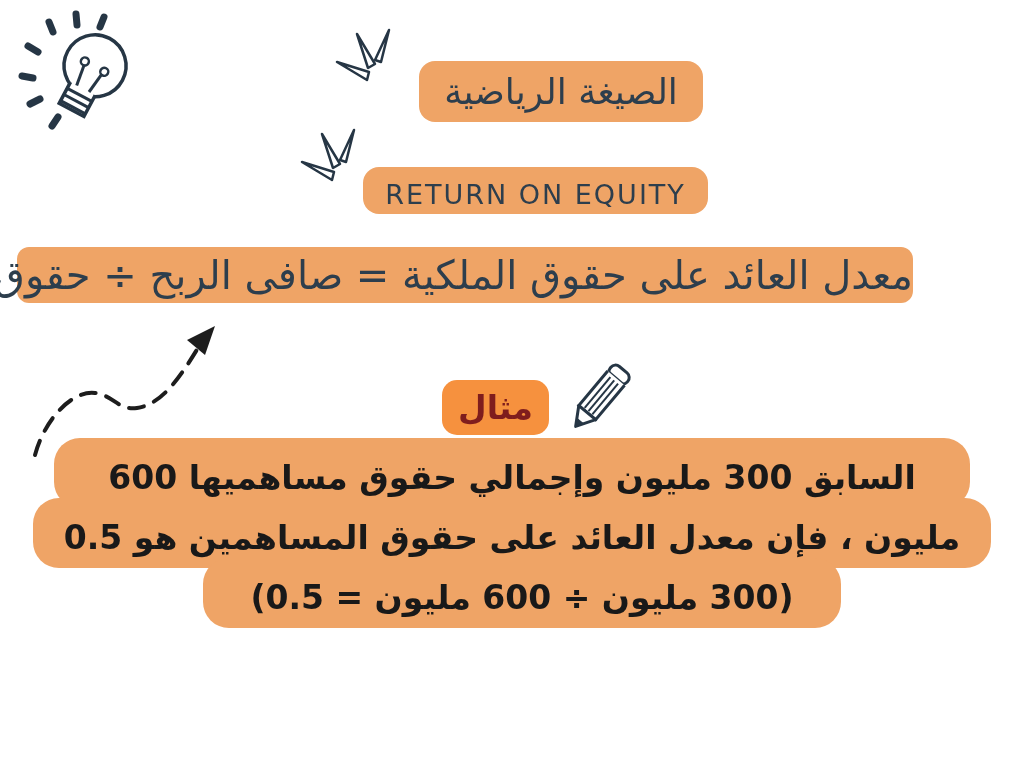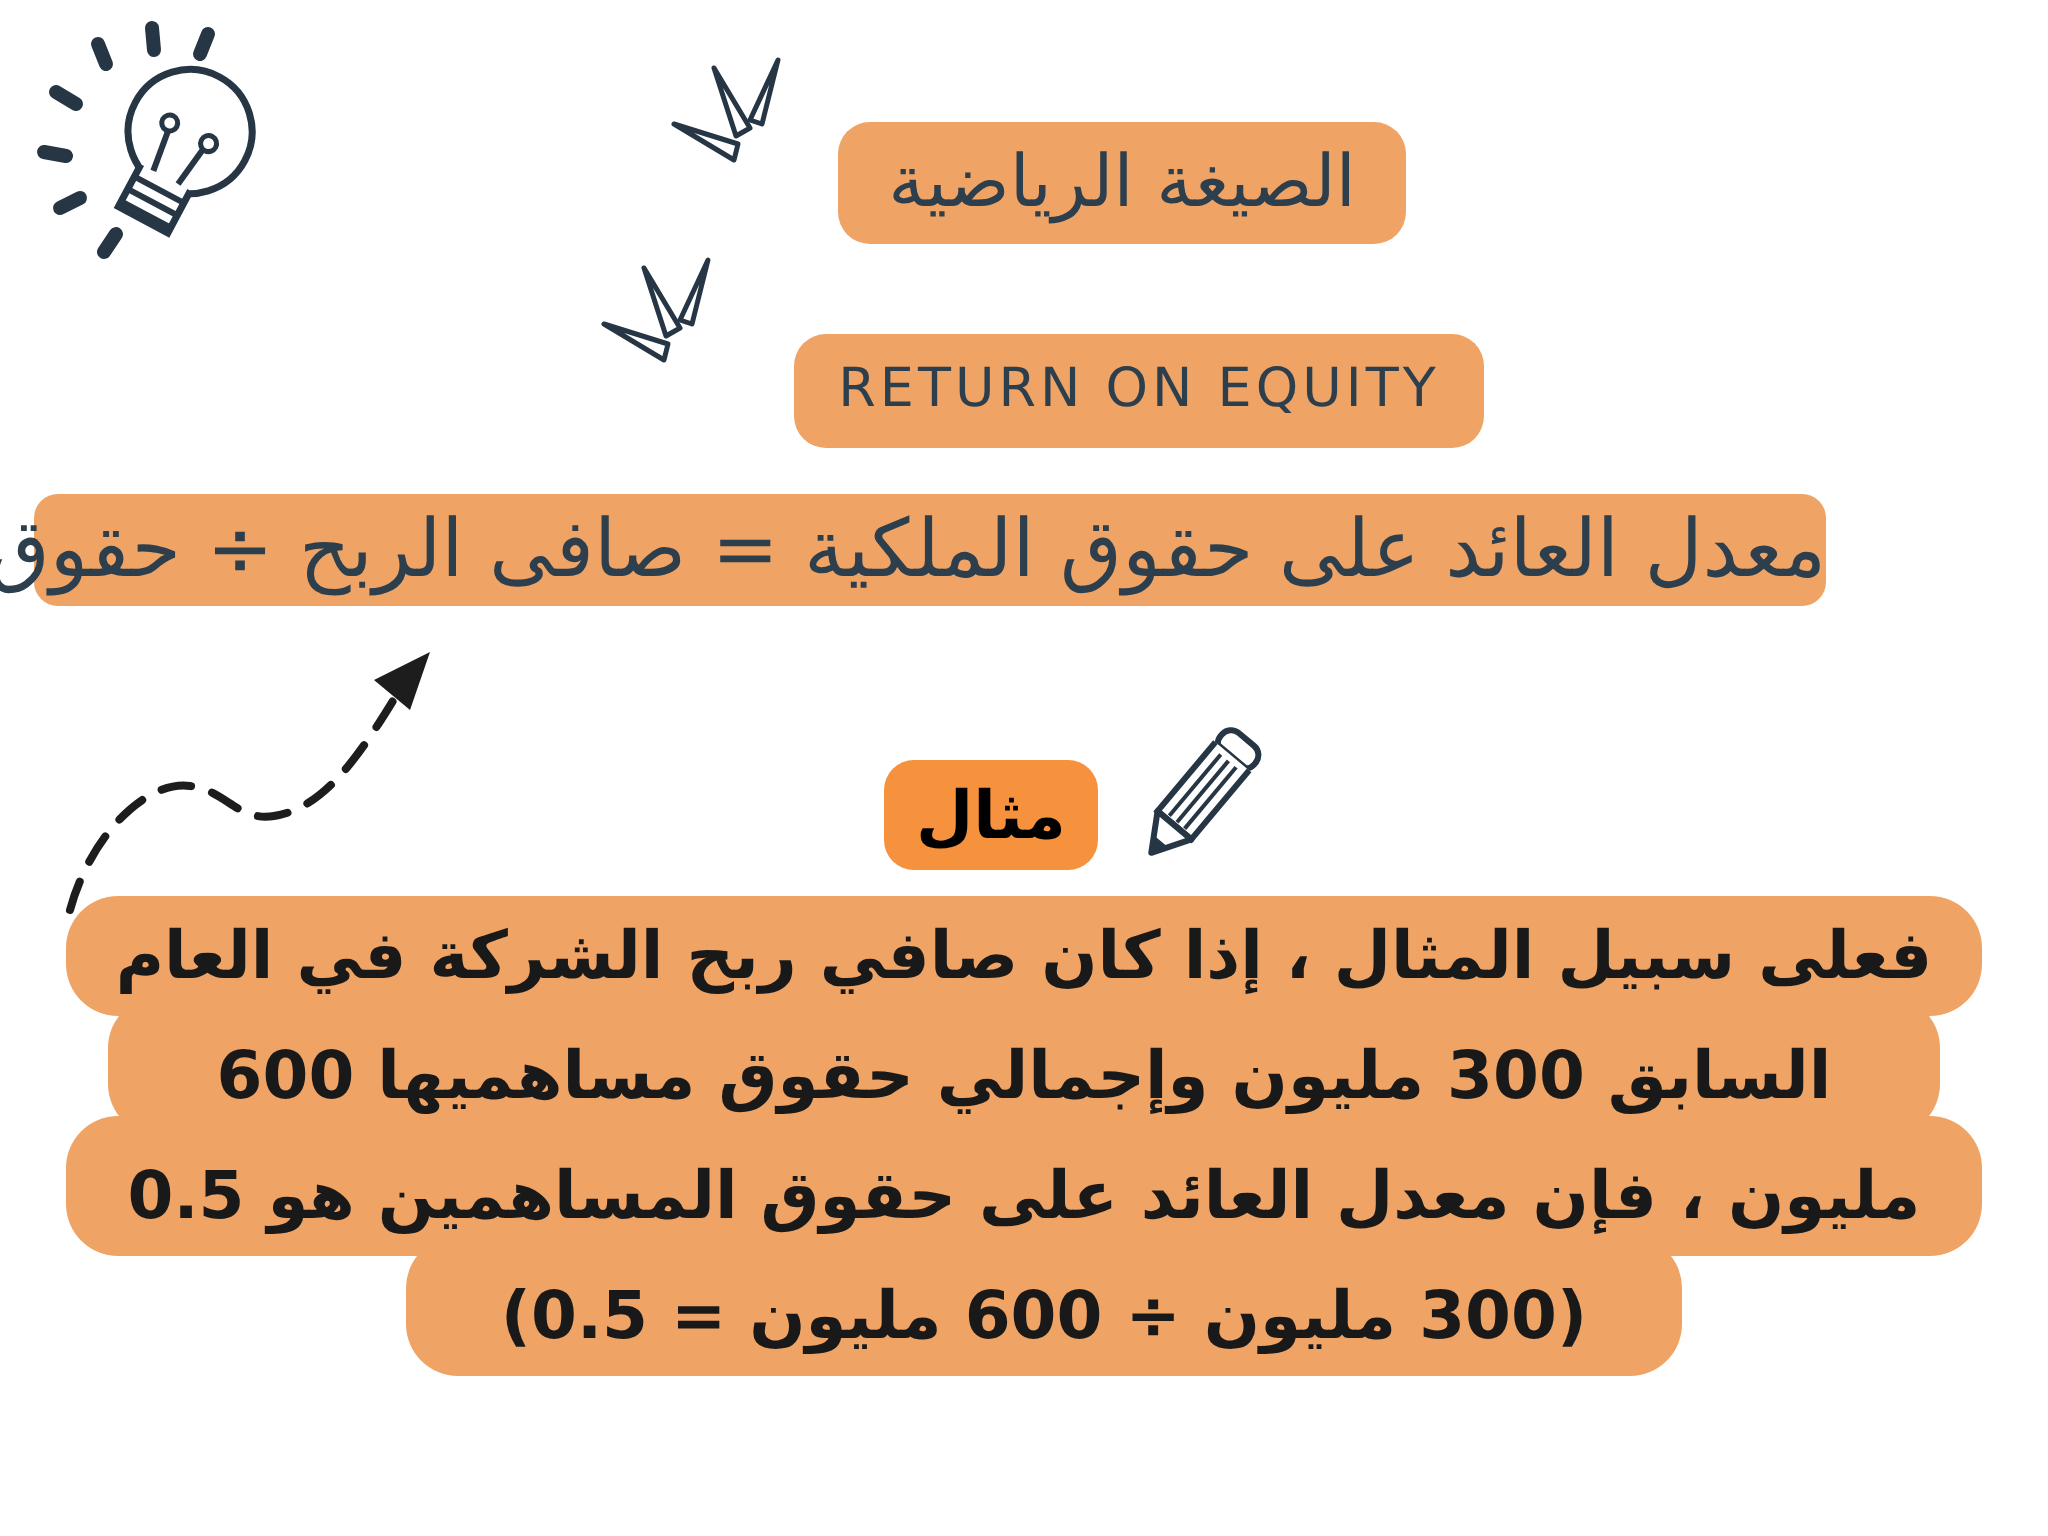--- a/index.html
+++ b/index.html
@@ -29,45 +29,44 @@
     width: 284px; height: 61px;
     line-height: 61px;
     border-radius: 16px;
     font-size: 36px;
     direction: rtl;
   }
 
   .title-en {
     position: absolute;
     left: 363px; top: 167px;
-    width: 345px; height: 57px;
+    width: 345px; height: 47px;
     line-height: 55px;
     border-radius: 16px;
     font-size: 27px;
     letter-spacing: 2px;
-    margin-left: 34px;
   }
 
   .formula-bar {
     position: absolute;
     left: 17px; top: 247px;
     width: 896px; height: 56px;
     line-height: 56px;
     border-radius: 12px;
     font-size: 40px;
     direction: rtl;
   }
 
   .example-label {
     position: absolute;
     left: 442px; top: 380px;
     width: 107px; height: 55px;
     line-height: 55px;
     background: #f6913e;
-    color: #000000;
+    color: #7f1d1d;
     font-weight: bold;
     font-size: 33px;
     text-align: center;
     border-radius: 15px;
     direction: rtl;
   }
 
   .example-block {
     position: absolute;
     left: 0; top: 448px;
@@ -172,19 +171,18 @@
         <line x1="45" y1="30" x2="45" y2="70" stroke-width="2"></line>
         <line x1="50" y1="30" x2="50" y2="70" stroke-width="2"></line>
         <line x1="55" y1="30" x2="55" y2="70" stroke-width="2"></line>
         <path d="M39 72 L50 90 L61 72 Z" stroke-width="3" fill="#ffffff" stroke-linejoin="round"></path>
         <path d="M46 83 L50 90 L54 83 Z" fill="#263645" stroke-width="1"></path>
       </g>
     </svg>
   </div>
 
   <div class="example-block">
-    <div class="example-line w1">فعلى سبيل المثال ، إذا كان صافي ربح الشركة في العام</div>
     <div class="example-line w2">السابق 300 مليون وإجمالي حقوق مساهميها 600</div>
     <div class="example-line w3">مليون ، فإن معدل العائد على حقوق المساهمين هو 0.5</div>
     <div class="example-line w4">(300 مليون ÷ 600 مليون = 0.5)</div>
   </div>
 
 </div>
 
 </body></html>

